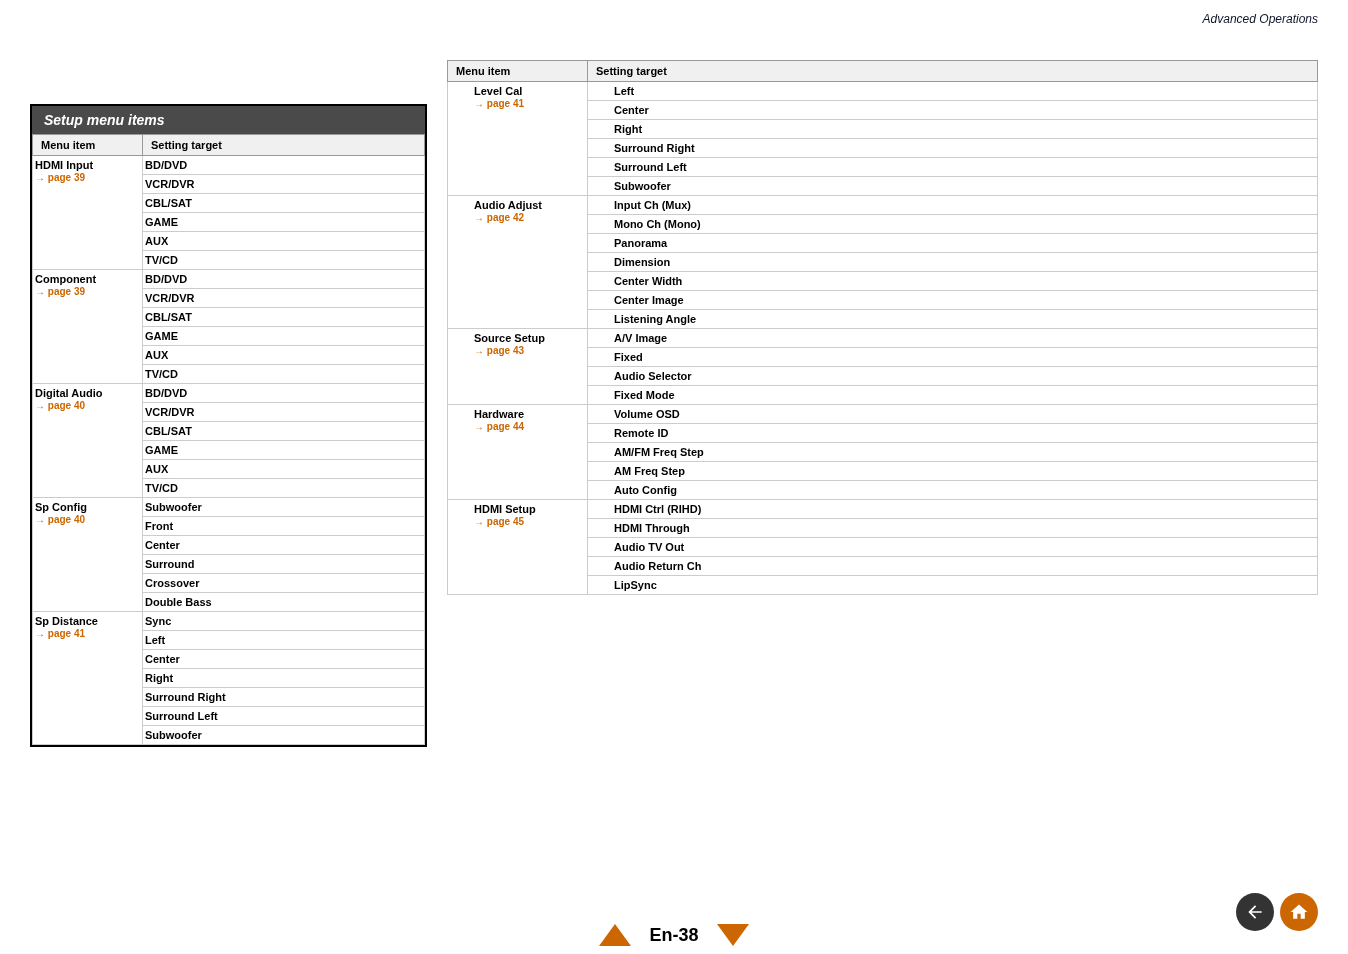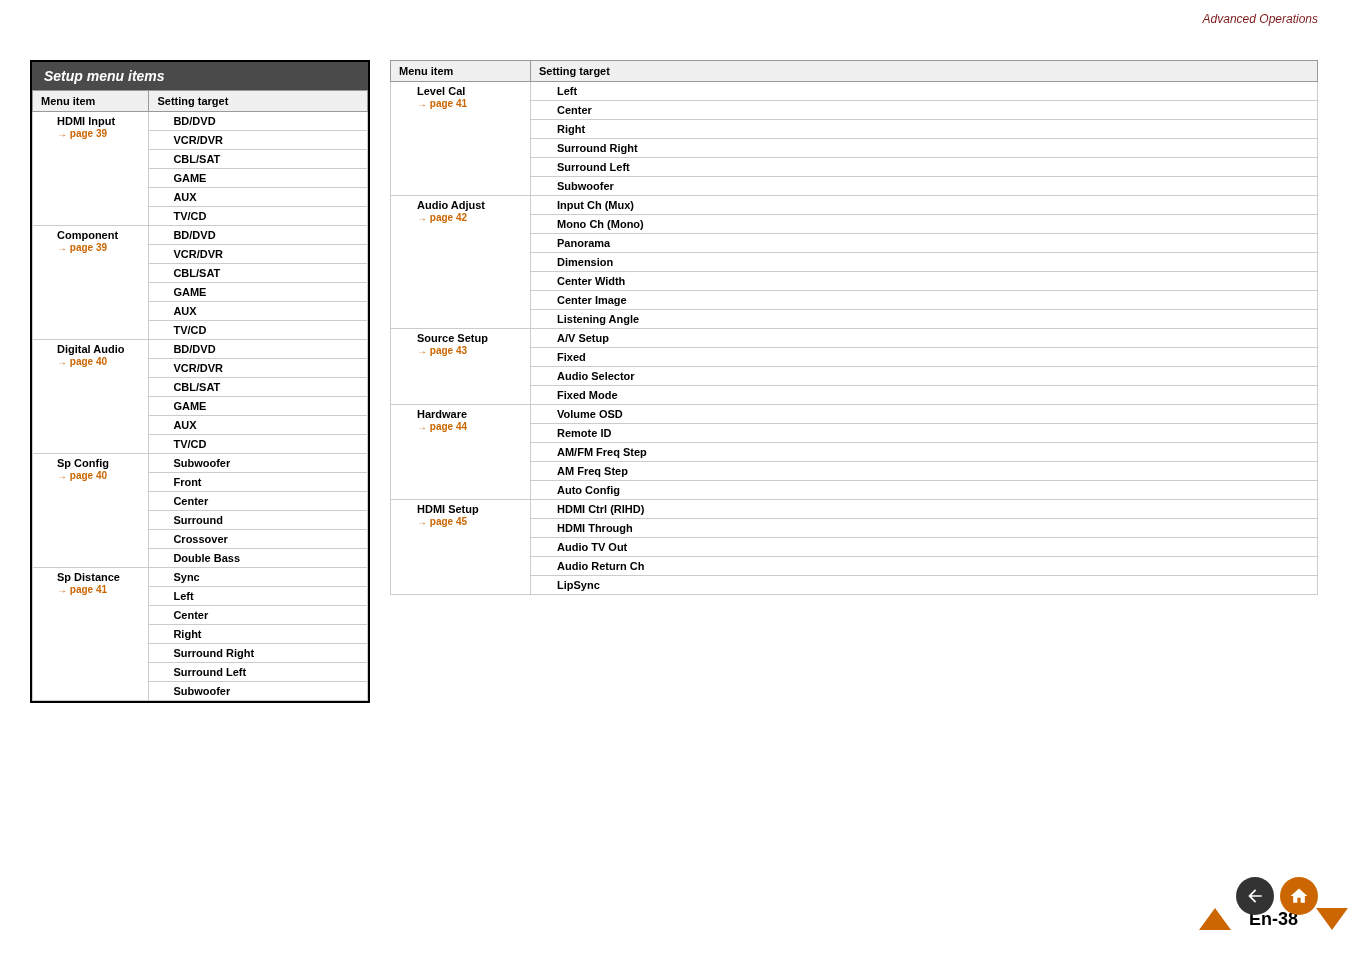--- a/index.html
+++ b/index.html
@@ -13,37 +13,38 @@
       position: relative;
     }
 
     
     .page-header {
       position: absolute;
       top: 12px;
       right: 30px;
       font-style: italic;
       font-size: 12px;
-      color: #7f1d1d;
+      color: #0f172a;
     }
 
     
     .main-content {
       display: flex;
       flex-direction: row;
       gap: 20px;
       padding: 40px 30px 80px 30px;
       margin-top: 20px;
     }
 
     
     .setup-box {
       border: 2px solid #000;
-      width: 340px;
+      width: 397px;
       flex-shrink: 0;
+      margin-top: 44px;
     }
 
     .setup-box-title {
       background: #4a4a4a;
       color: #fff;
       font-style: italic;
       font-weight: bold;
       font-size: 14px;
       padding: 6px 12px;
     }
@@ -58,21 +59,21 @@
       border: 1px solid #999;
       padding: 4px 8px;
       text-align: left;
       font-weight: bold;
       font-size: 11px;
       background: #f0f0f0;
     }
 
     .menu-table td {
       border: 1px solid #ccc;
-      padding: 3px 24px;
+      padding: 3px 2px;
       font-size: 11px;
       vertical-align: top;
     }
 
     .menu-table td.menu-item-cell {
       font-weight: bold;
       white-space: nowrap;
       width: 110px;
     }
 
@@ -123,26 +124,26 @@
       width: 140px;
     }
 
     .right-table td.setting-cell {
       font-weight: bold;
     }
 
     
     .page-footer {
       position: absolute;
-      bottom: 24px;
+      bottom: 8px;
       left: 0;
       right: 0;
       display: flex;
       align-items: center;
-      justify-content: flex-end;
+      justify-content: center;
       gap: 0;
     }
 
     .footer-nav {
       display: flex;
       align-items: center;
       gap: 8px;
     }
 
     .footer-triangle-up {
@@ -365,21 +366,21 @@
             <td class="setting-cell"><strong>Center Width</strong></td>
           </tr>
           <tr>
             <td class="setting-cell"><strong>Center Image</strong></td>
           </tr>
           <tr>
             <td class="setting-cell"><strong>Listening Angle</strong></td>
           </tr>
           <tr>
             <td class="menu-item-cell" rowspan="4"><strong>Source Setup</strong><br><span class="page-ref"><span class="arrow-right">→</span> page 43</span></td>
-            <td class="setting-cell"><strong>A/V Setup</strong></td>
+            <td class="setting-cell"><strong>A/V Image</strong></td>
           </tr>
           <tr>
             <td class="setting-cell"><strong>Fixed</strong></td>
           </tr>
           <tr>
             <td class="setting-cell"><strong>Audio Selector</strong></td>
           </tr>
           <tr>
             <td class="setting-cell"><strong>Fixed Mode</strong></td>
           </tr>

